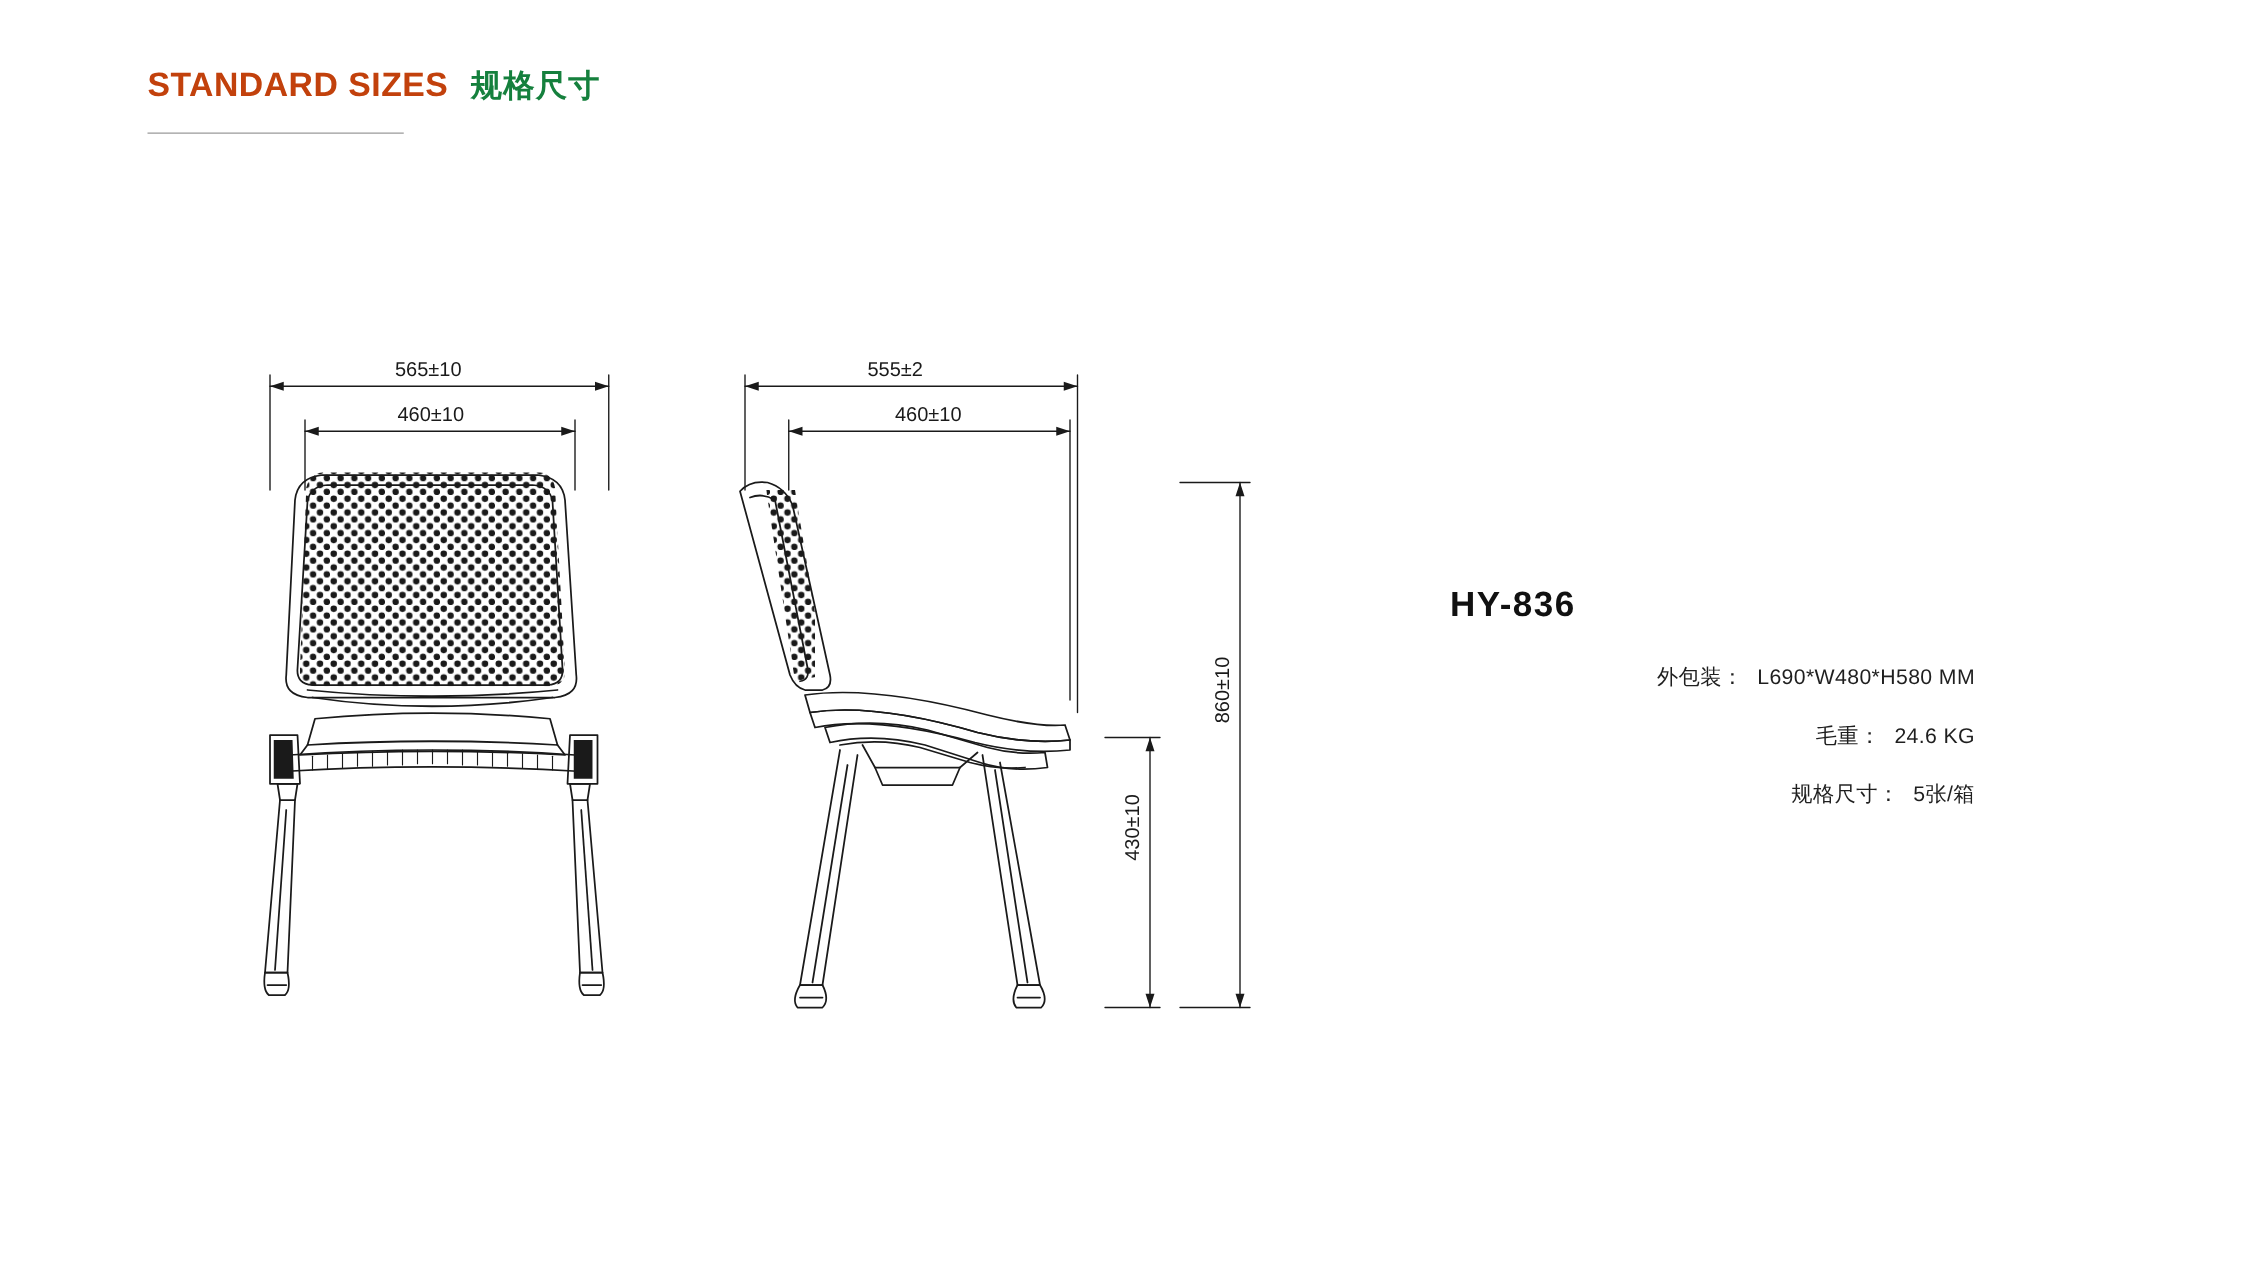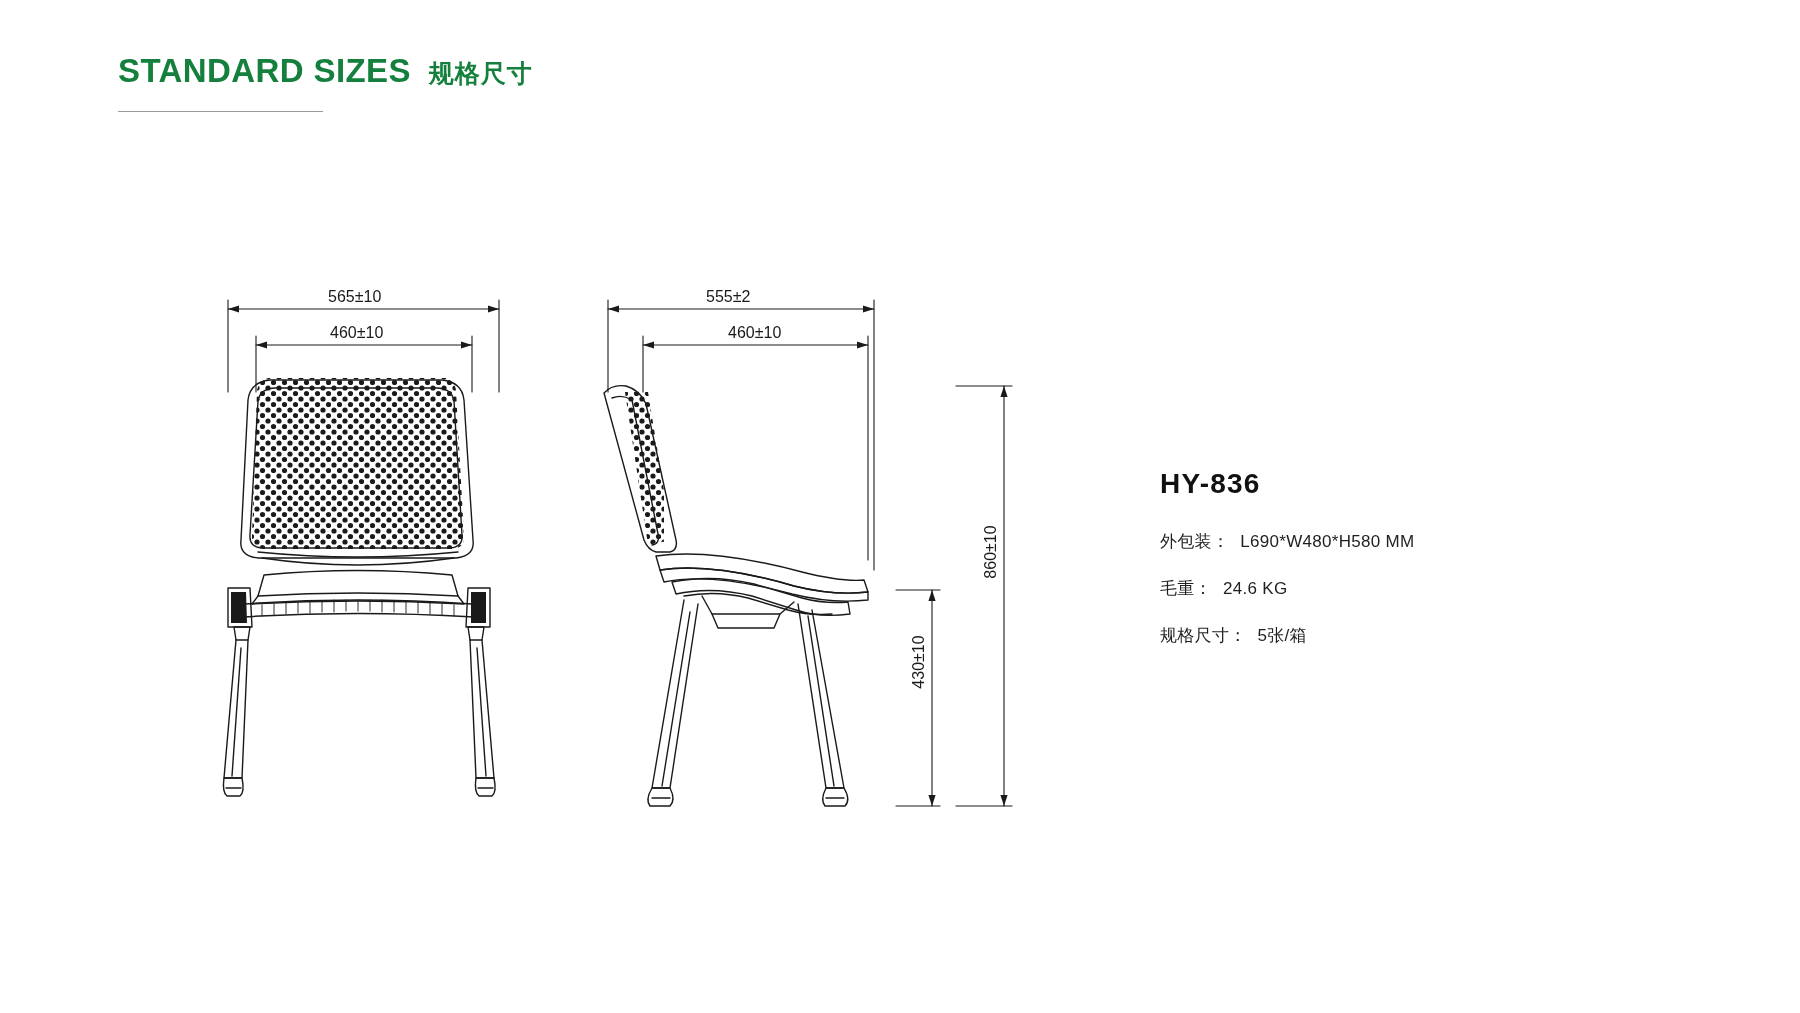--- a/index.html
+++ b/index.html
@@ -22,42 +22,42 @@
     left: 118px;
     top: 52px;
   }
   #header .title-row {
     display: flex;
     align-items: baseline;
     gap: 18px;
     white-space: nowrap;
   }
   #title-en {
-    font-size: 33px;
+    font-size: 27px;
     font-weight: 600;
     letter-spacing: 0.4px;
-    color: #15803d;
+    color: #c2410c;
   }
   #title-cn {
     font-size: 25px;
     font-weight: 600;
     letter-spacing: 1px;
     color: #15803d;
   }
   #title-rule {
     margin-top: 21px;
     width: 205px;
     height: 1px;
     background: #9a9a9a;
   }
 
   
   #drawing {
     position: absolute;
-    left: 12px;
+    left: 0;
     top: 0;
     width: 1512px;
     height: 1013px;
   }
 
   
   #spec-panel {
     position: absolute;
     left: 1160px;
     top: 468px;
@@ -69,20 +69,21 @@
     letter-spacing: 1.2px;
     color: #111;
     margin-bottom: 30px;
   }
   .spec-row {
     font-size: 17px;
     color: #1f1f1f;
     margin-bottom: 24px;
     white-space: nowrap;
     letter-spacing: 0.3px;
+    text-align: right;
   }
   .spec-label { }
   .spec-value { margin-left: 6px; }
 
   
   .dim-label {
     position: absolute;
     font-size: 16px;
     color: #1a1a1a;
     font-family: "Liberation Sans", sans-serif;

